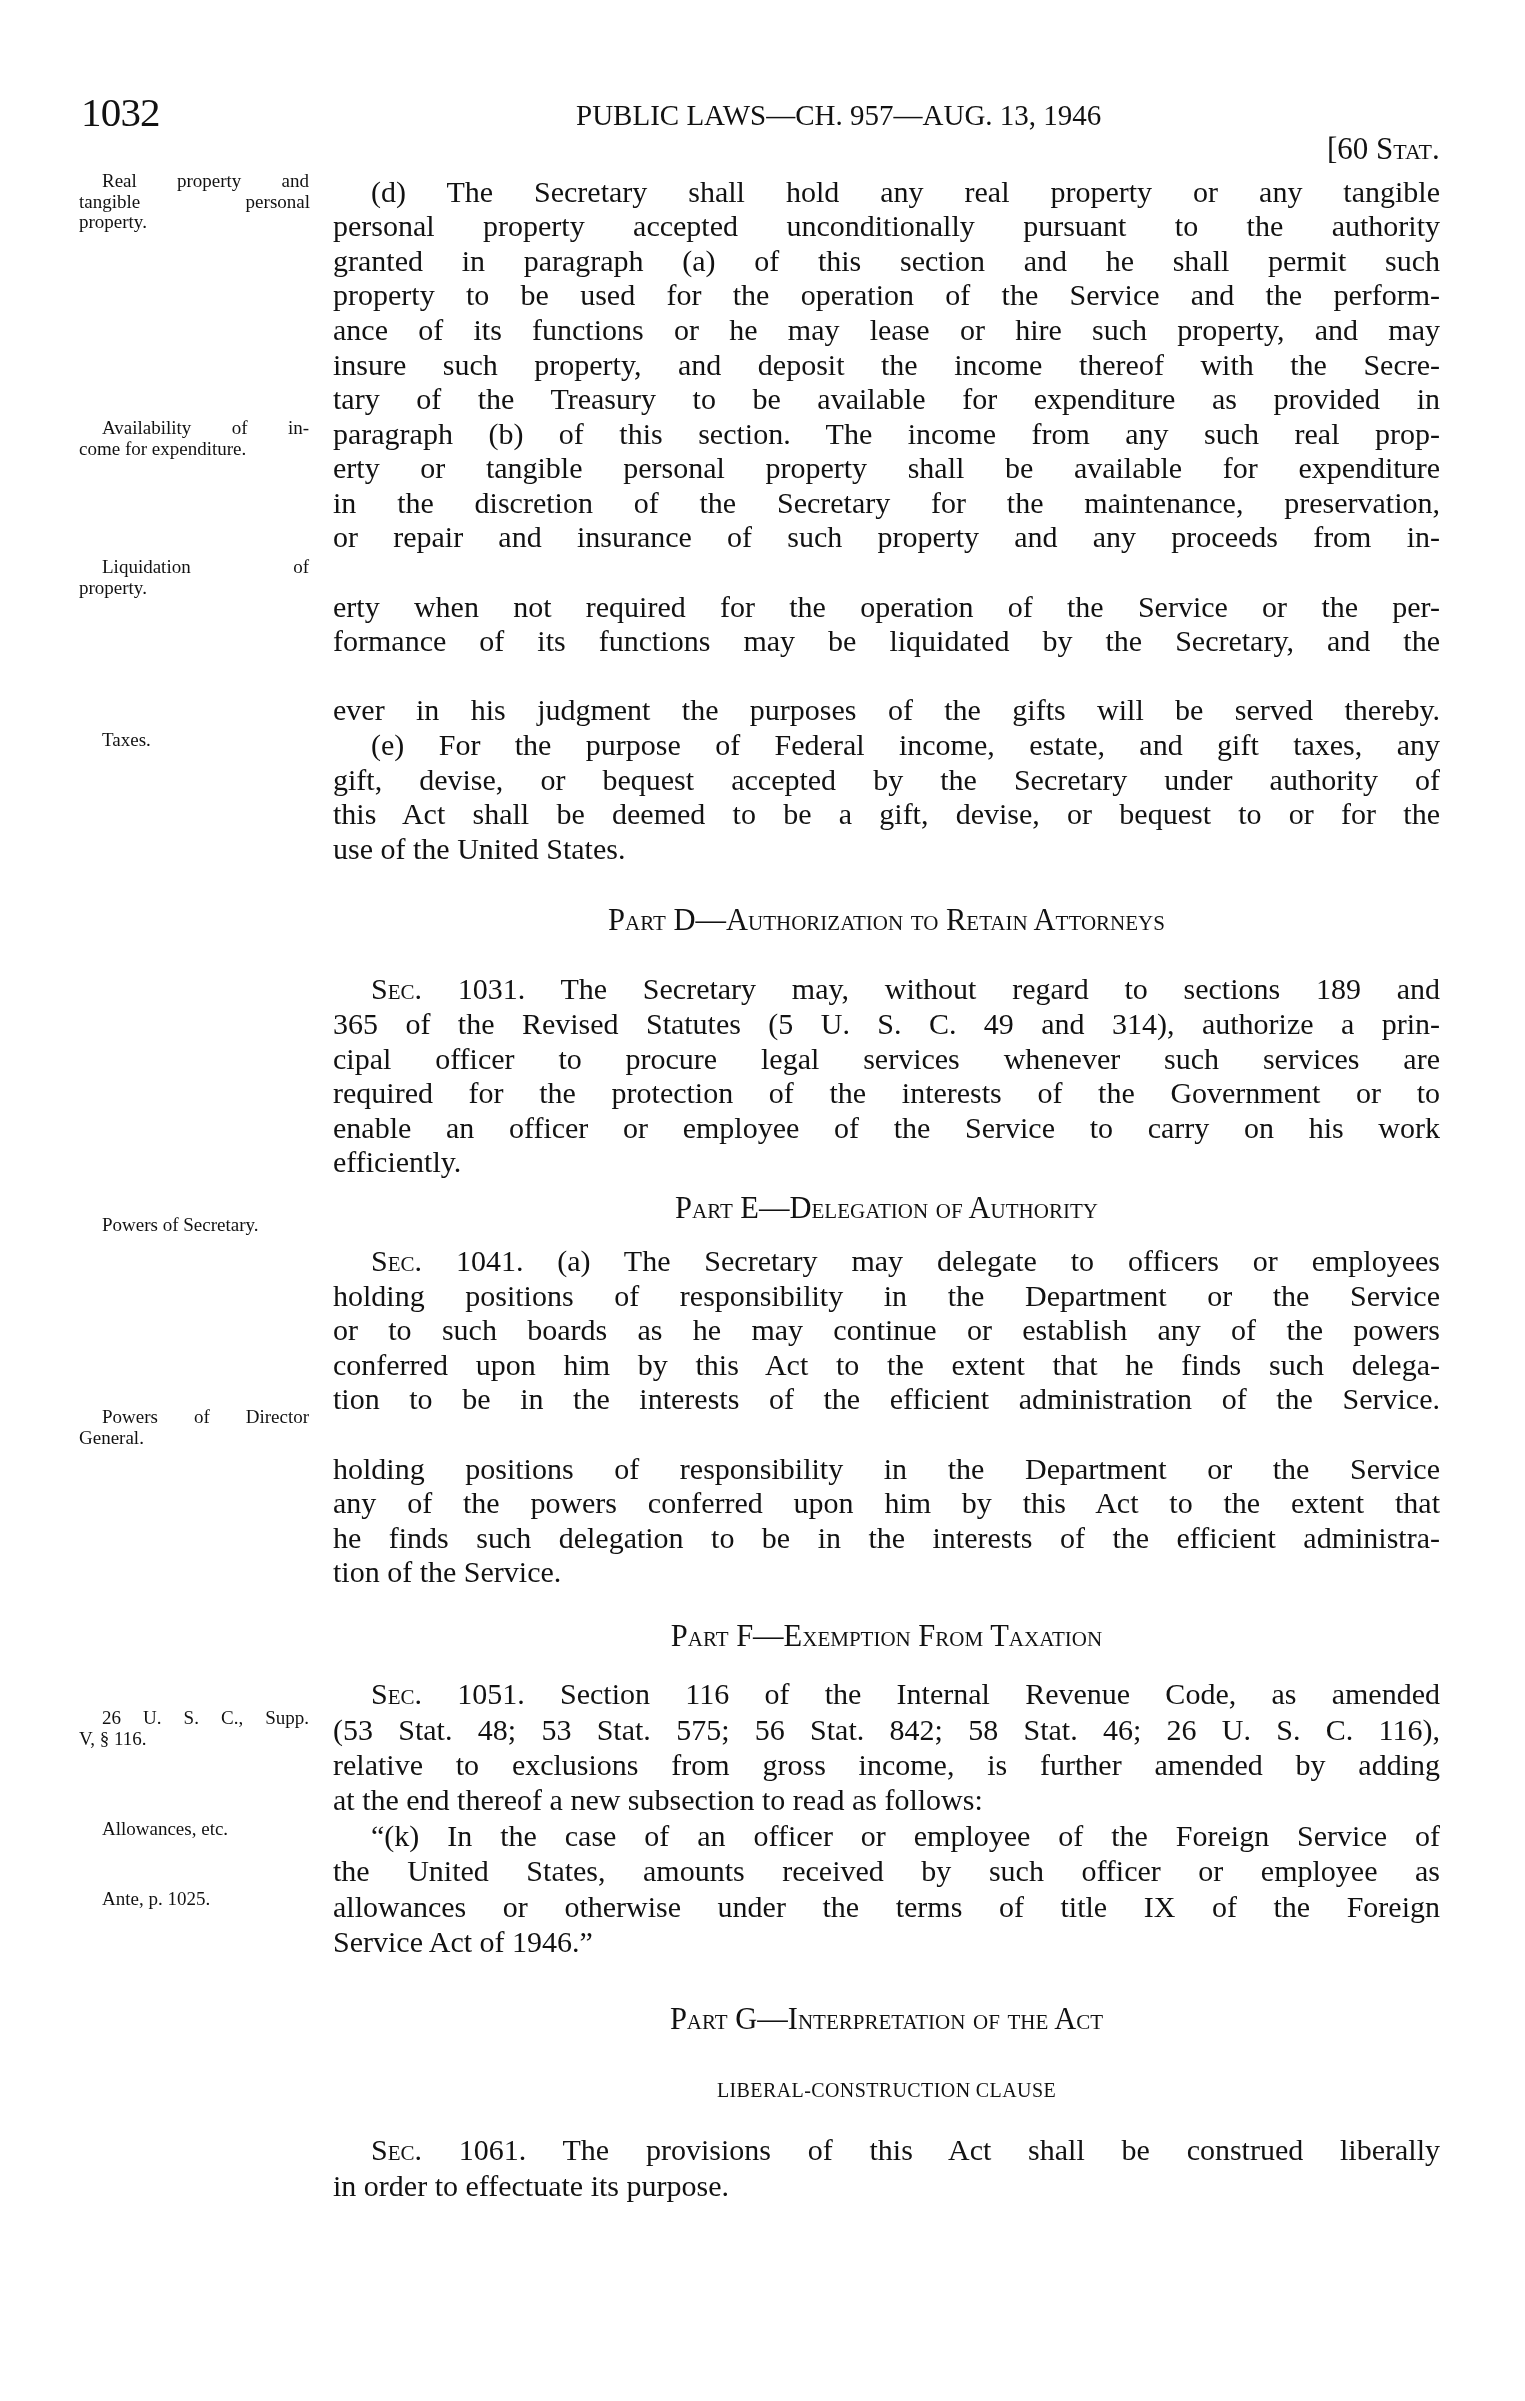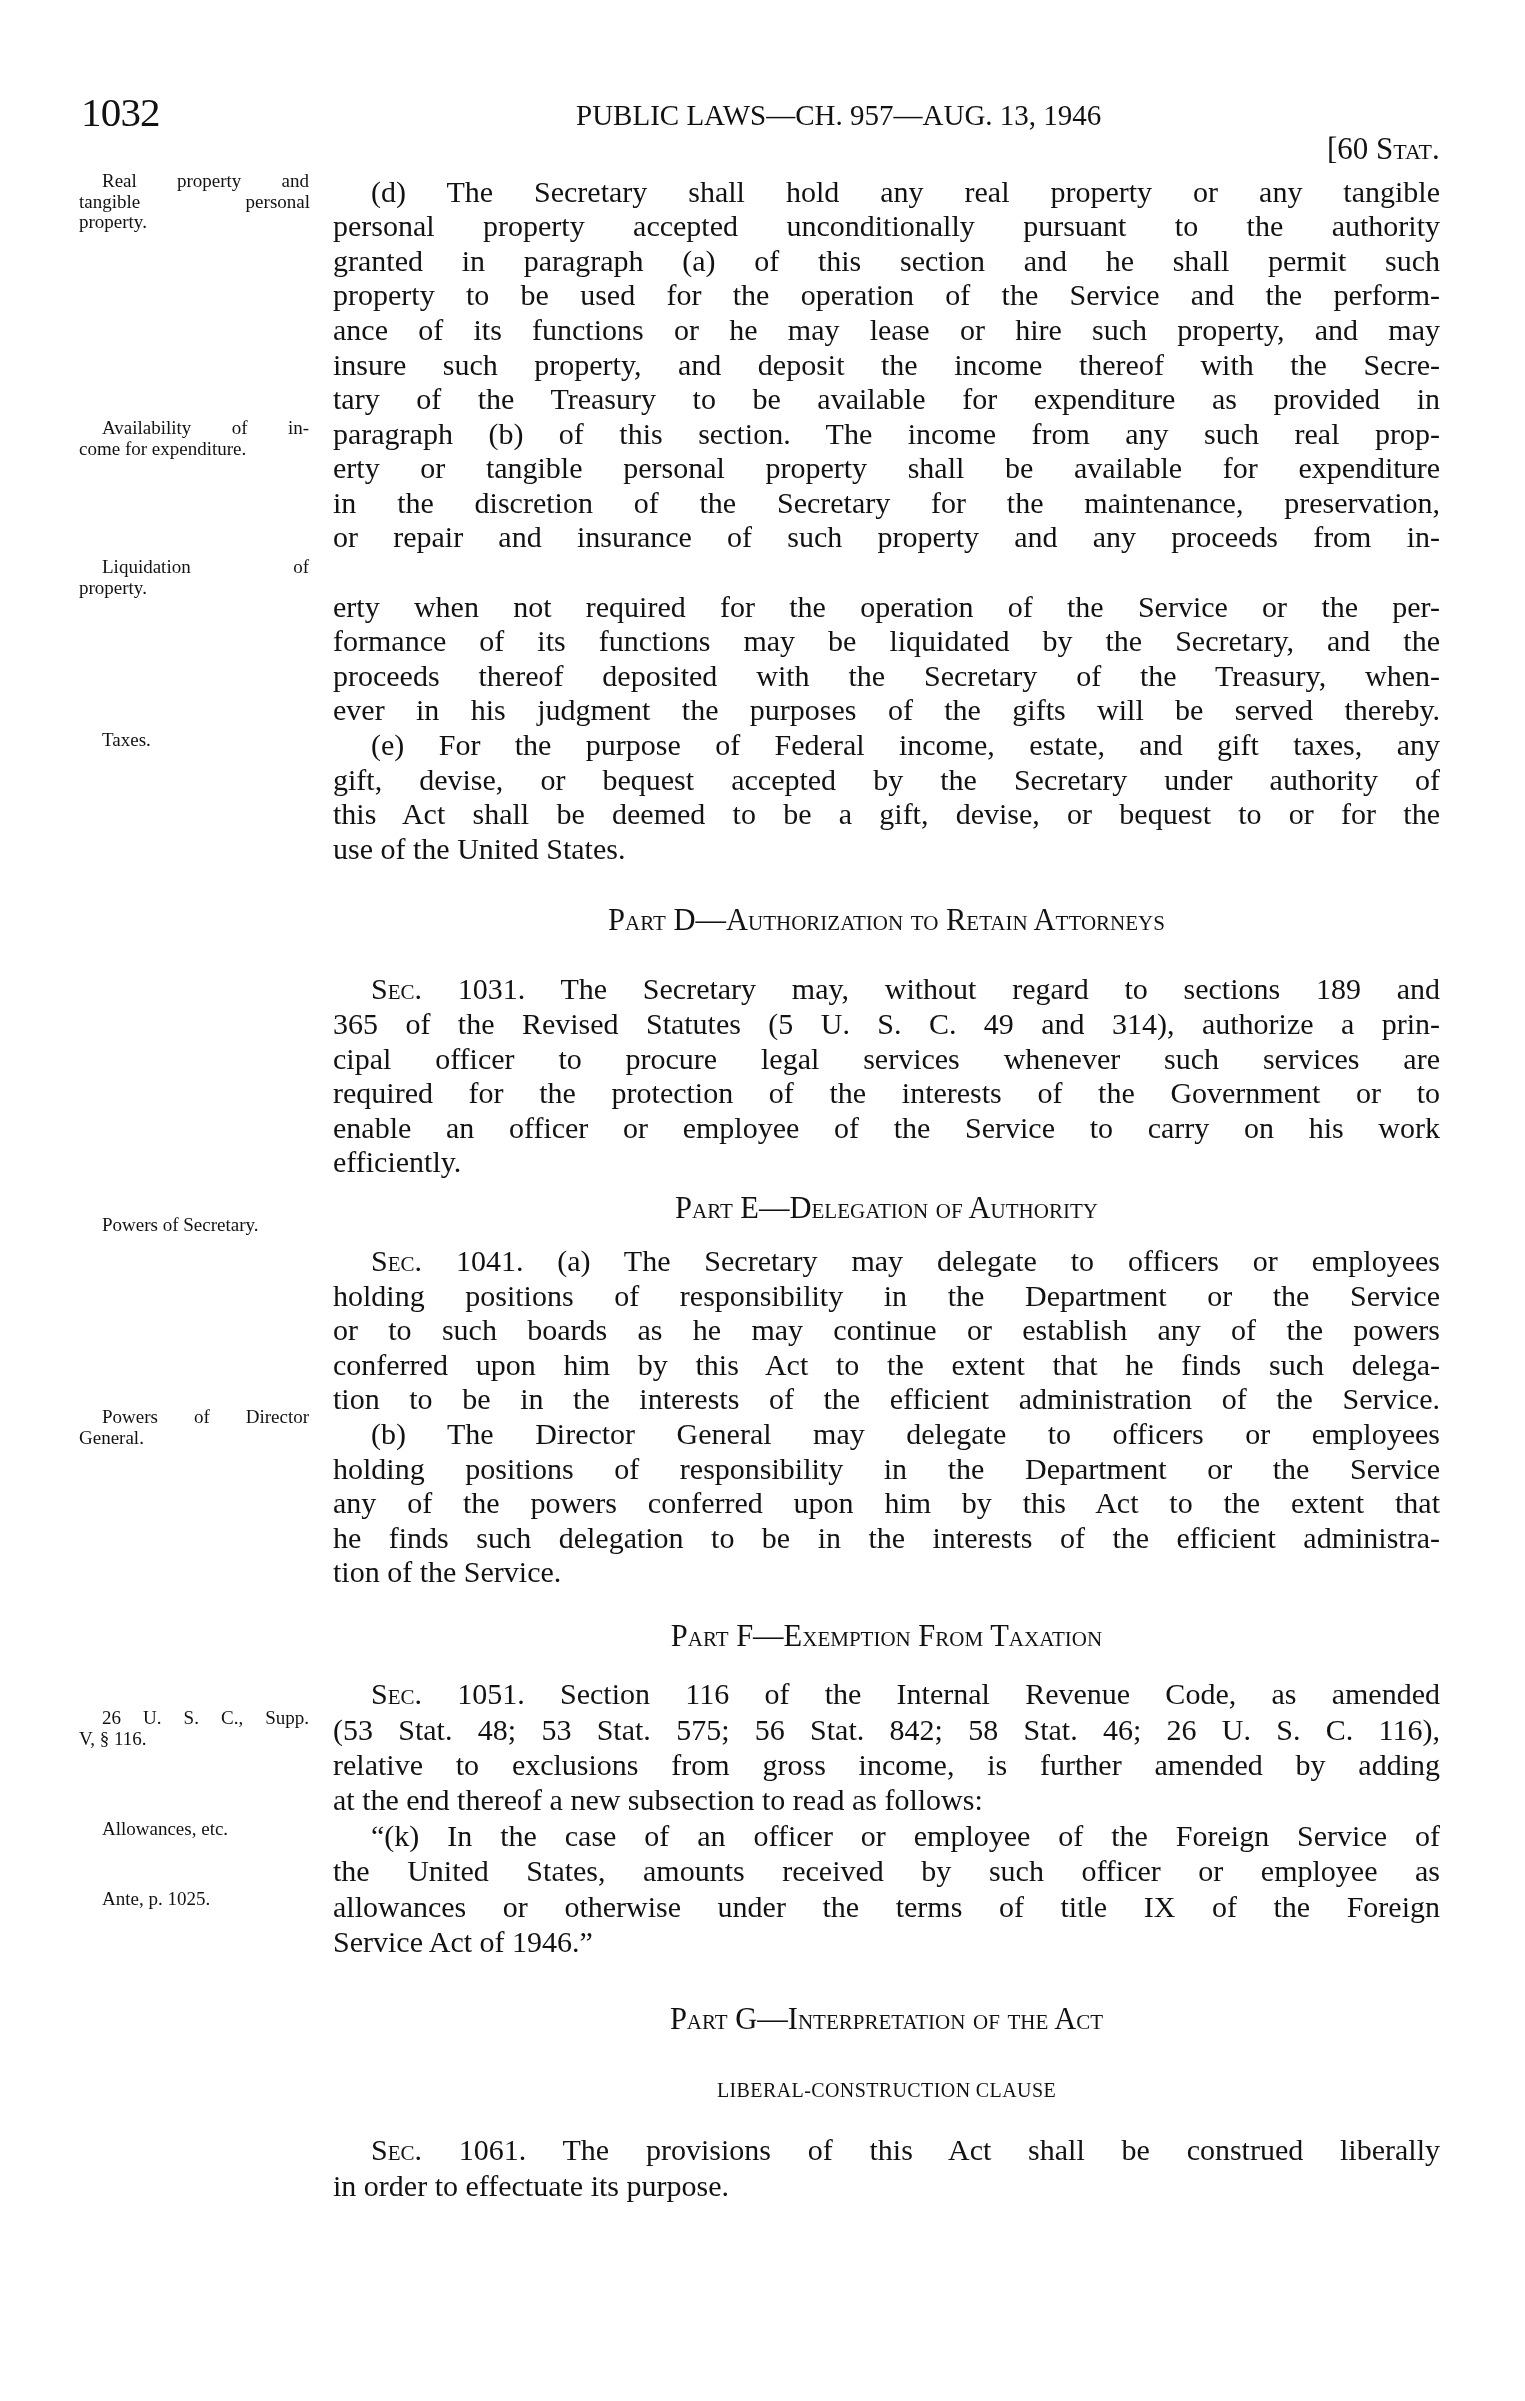--- a/index.html
+++ b/index.html
@@ -69,21 +69,20 @@
   <div class="ln" style="top:277px">property to be used for the operation of the Service and the perform-</div>
   <div class="ln" style="top:312px">ance of its functions or he may lease or hire such property, and may</div>
   <div class="ln" style="top:347px">insure such property, and deposit the income thereof with the Secre-</div>
   <div class="ln" style="top:381px">tary of the Treasury to be available for expenditure as provided in</div>
   <div class="ln" style="top:416px">paragraph (b) of this section. The income from any such real prop-</div>
   <div class="ln" style="top:450px">erty or tangible personal property shall be available for expenditure</div>
   <div class="ln" style="top:485px">in the discretion of the Secretary for the maintenance, preservation,</div>
   <div class="ln" style="top:519px">or repair and insurance of such property and any proceeds from in-</div>
   <div class="ln" style="top:589px">erty when not required for the operation of the Service or the per-</div>
   <div class="ln" style="top:623px">formance of its functions may be liquidated by the Secretary, and the</div>
-  <div class="ln" style="top:658px">proceeds thereof deposited with the Secretary of the Treasury, when-</div>
   <div class="ln" style="top:692px">ever in his judgment the purposes of the gifts will be served thereby.</div>
 
   <div class="ln ind" style="top:727px">(e) For the purpose of Federal income, estate, and gift taxes, any</div>
   <div class="ln" style="top:762px">gift, devise, or bequest accepted by the Secretary under authority of</div>
   <div class="ln" style="top:796px">this Act shall be deemed to be a gift, devise, or bequest to or for the</div>
   <div class="ln last" style="top:831px">use of the United States.</div>
 
   <div class="hd" style="top:901px">Part D—Authorization to Retain Attorneys</div>
   <div class="ln ind" style="top:971px"><span class="sc">Sec.</span><span> 1031. The Secretary may, without regard to sections 189 and</span></div>
   <div class="ln" style="top:1006px">365 of the Revised Statutes (5 U. S. C. 49 and 314), authorize a prin-</div>
@@ -91,21 +90,20 @@
   <div class="ln" style="top:1075px">required for the protection of the interests of the Government or to</div>
   <div class="ln" style="top:1110px">enable an officer or employee of the Service to carry on his work</div>
   <div class="ln last" style="top:1144px">efficiently.</div>
 
   <div class="hd" style="top:1189px">Part E—Delegation of Authority</div>
   <div class="ln ind" style="top:1243px"><span class="sc">Sec.</span><span> 1041. (a) The Secretary may delegate to officers or employees</span></div>
   <div class="ln" style="top:1278px">holding positions of responsibility in the Department or the Service</div>
   <div class="ln" style="top:1312px">or to such boards as he may continue or establish any of the powers</div>
   <div class="ln" style="top:1347px">conferred upon him by this Act to the extent that he finds such delega-</div>
   <div class="ln" style="top:1381px">tion to be in the interests of the efficient administration of the Service.</div>
-  <div class="ln ind" style="top:1416px">(b) The Director General may delegate to officers or employees</div>
   <div class="ln" style="top:1451px">holding positions of responsibility in the Department or the Service</div>
   <div class="ln" style="top:1485px">any of the powers conferred upon him by this Act to the extent that</div>
   <div class="ln" style="top:1520px">he finds such delegation to be in the interests of the efficient administra-</div>
   <div class="ln last" style="top:1554px">tion of the Service.</div>
 
   <div class="hd" style="top:1617px">Part F—Exemption From Taxation</div>
   <div class="ln ind" style="top:1676px"><span class="sc">Sec.</span><span> 1051. Section 116 of the Internal Revenue Code, as amended</span></div>
   <div class="ln" style="top:1712px">(53 Stat. 48; 53 Stat. 575; 56 Stat. 842; 58 Stat. 46; 26 U. S. C. 116),</div>
   <div class="ln" style="top:1747px">relative to exclusions from gross income, is further amended by adding</div>
   <div class="ln last" style="top:1782px">at the end thereof a new subsection to read as follows:</div>

